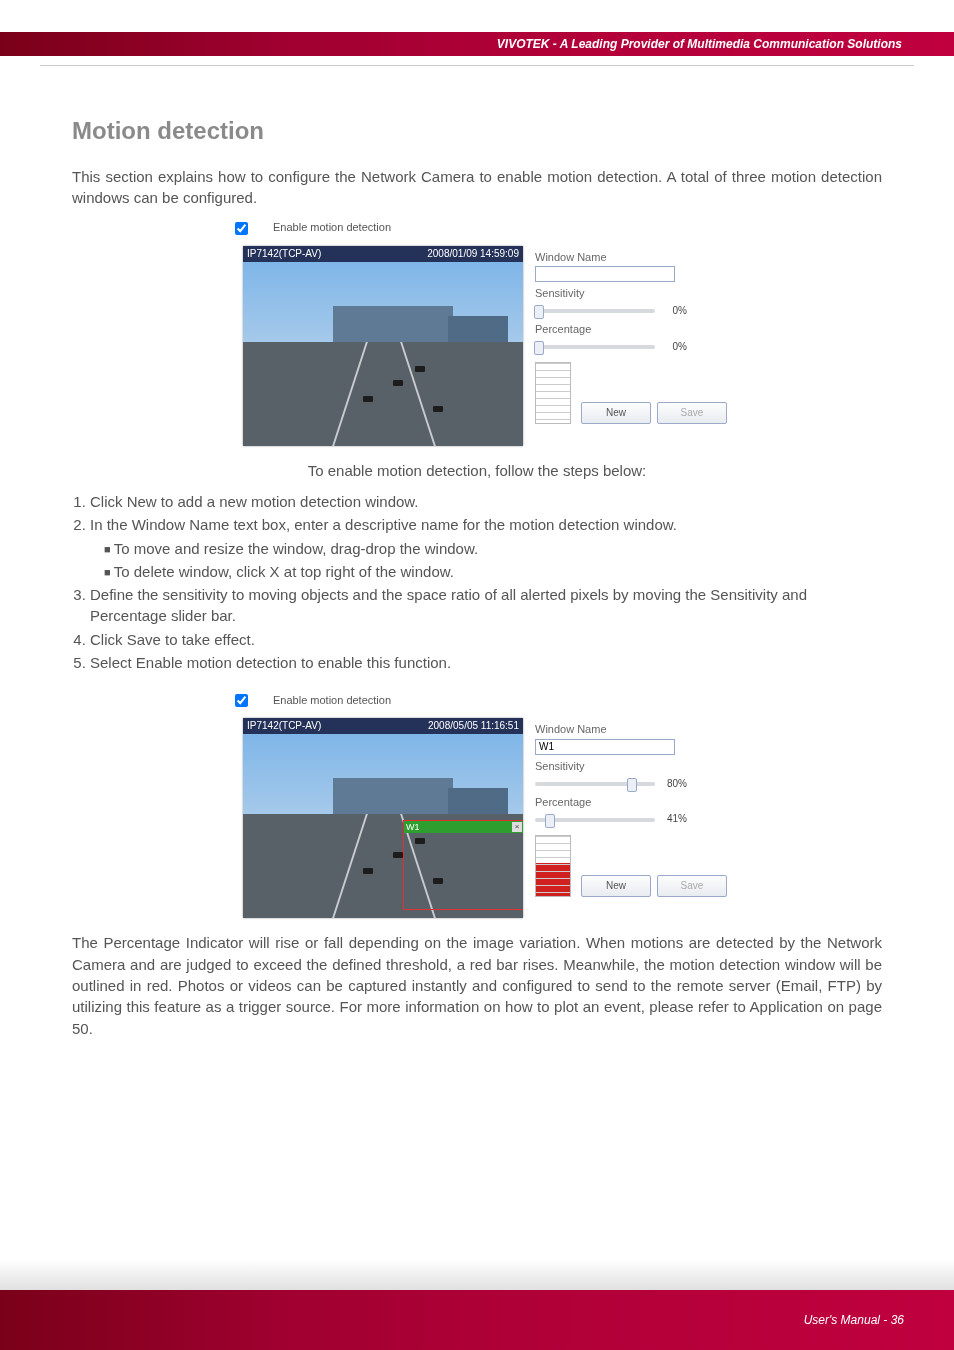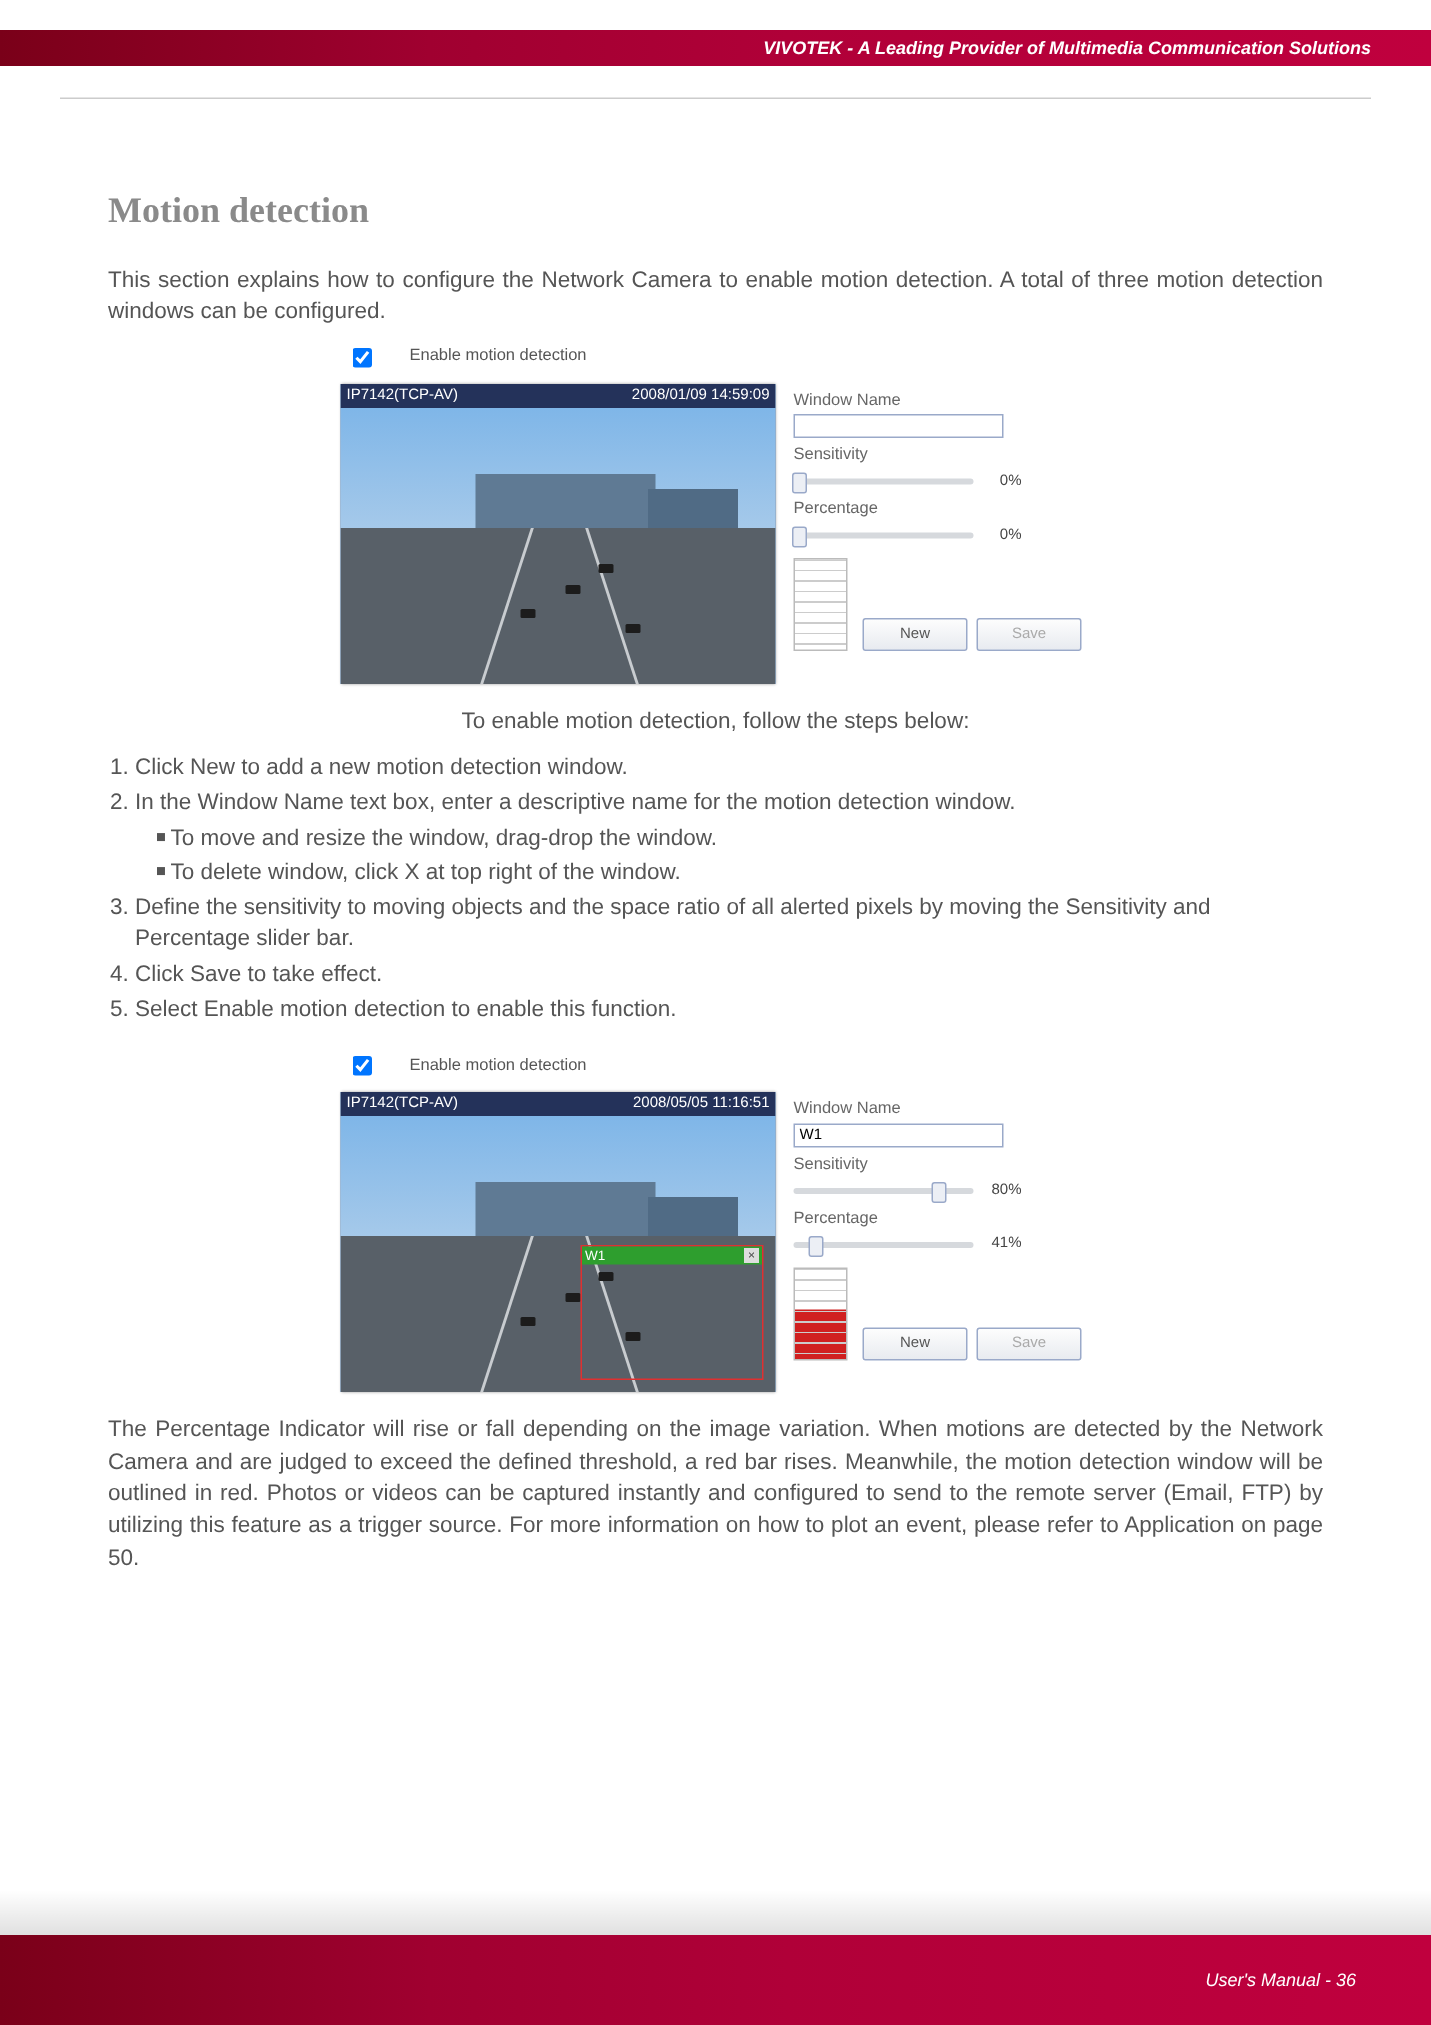--- a/index.html
+++ b/index.html
@@ -1,39 +1,39 @@
 <!DOCTYPE html>
 <html><head>
 <meta charset="utf-8">
 <style>
   html, body { margin:0; padding:0; background:#fff; font-family: Arial, Helvetica, sans-serif; color:#444; }
   .page { width:954px; height:1350px; margin:0 auto; position:relative; box-sizing:border-box; }
   .top-bar { height:60px; width:100%; position:relative; }
   .header-band {
-    position:absolute; left:0; right:0; bottom:16px; height:24px;
+    position:absolute; left:0; right:0; bottom:4px; height:24px;
     background: linear-gradient(to right, #7a0019 0%, #a00030 30%, #b00038 55%, #c0003e 100%);
     color:#fff; font-style:italic; font-weight:bold; font-size:12px;
-    display:flex; align-items:center; justify-content:flex-end; padding-right:40px;
+    display:flex; align-items:center; justify-content:flex-end; padding-right:52px;
     box-sizing:border-box;
   }
   .header-rule { position:absolute; left:40px; right:40px; bottom:-6px; height:1px; background:#ccc; }
   .content { padding: 50px 72px 0 72px; color:#555; font-size:15px; line-height:1.42; text-align:justify; }
-  h2.section-title { color:#8a8a8a; font-weight:bold; font-size:24px; margin:14px 0 18px 0; text-align:left;font-family:Liberation Serif, serif; }
+  h2.section-title { color:#8a8a8a; font-weight:bold; font-size:24px; margin:4px 0 18px 0; text-align:left; }
   p { margin:10px 0; }
   ol.steps { padding-left:18px; margin:4px 0 18px 0; text-align:left; }
   ol.steps li { margin:2px 0; }
   ul.sub { list-style:none; padding-left:14px; margin:0; }
   ul.sub li::before { content:"■ "; color:#555; font-size:11px; vertical-align:middle; }
   .example-label { text-align:left; margin-top:18px; }
 
   
   .ui-mock { width:500px; margin:6px auto 14px auto; font-family: Tahoma, Arial, sans-serif; font-size:11px; color:#444; text-align:left;}
   .enable-row { display:flex; align-items:center; gap:22px; margin:0 0 8px 4px; color:#555;}
   .enable-row input { width:13px; height:13px; }
-  .ui-body { display:flex; gap:12px; }
+  .ui-body { display:flex; gap:12px;margin-left:16px; }
   .video-pane { width:290px; height:200px; background:#5c8bbf; position:relative; overflow:hidden; box-shadow:0 0 2px rgba(0,0,0,.4); }
   .vp-title { position:absolute; top:0; left:0; right:0; height:16px; background:#24325a; color:#fff; font-size:10px; display:flex; justify-content:space-between; align-items:center; padding:0 4px; box-sizing:border-box;}
   .vp-sky { position:absolute; top:16px; left:0; right:0; height:80px; background:linear-gradient(#7fb6e8,#a5c9ea); }
   .vp-bldg { position:absolute; top:60px; left:90px; width:120px; height:60px; background:#5f7a94; }
   .vp-bldg2 { position:absolute; top:70px; left:205px; width:60px; height:48px; background:#506b85; }
   .vp-road { position:absolute; top:96px; left:0; right:0; bottom:0; background:#586068; }
   .vp-road::before, .vp-road::after { content:""; position:absolute; background:#c8ccd0; }
   .vp-road::before { left:38%; top:0; width:2px; height:100%; transform:skewX(-18deg);}
   .vp-road::after  { left:62%; top:0; width:2px; height:100%; transform:skewX(18deg);}
   .vp-car { position:absolute; width:10px; height:6px; background:#1c1c1c; border-radius:1px;}

